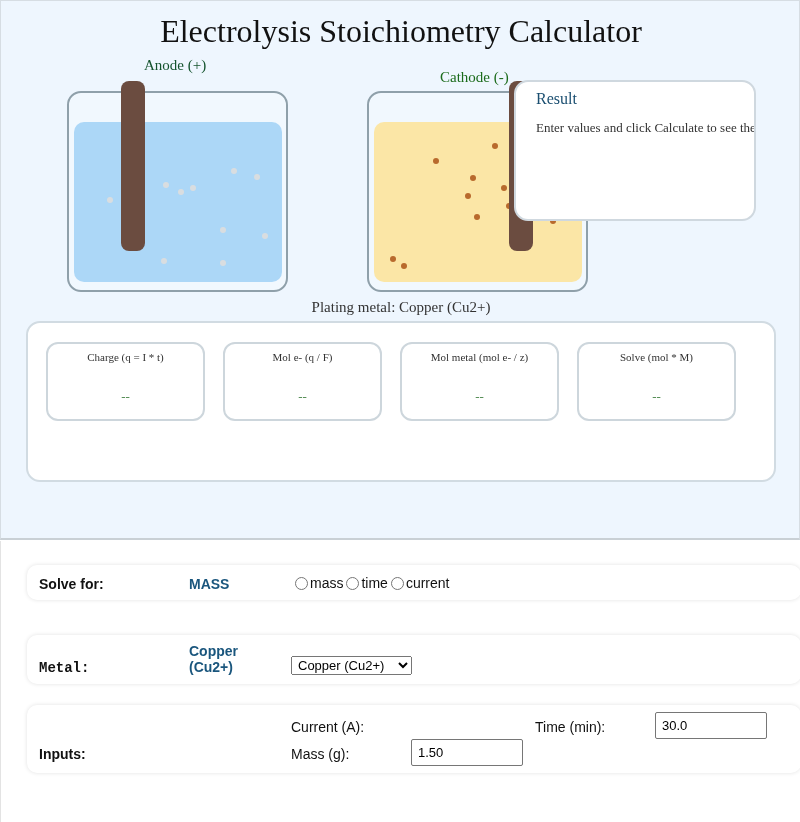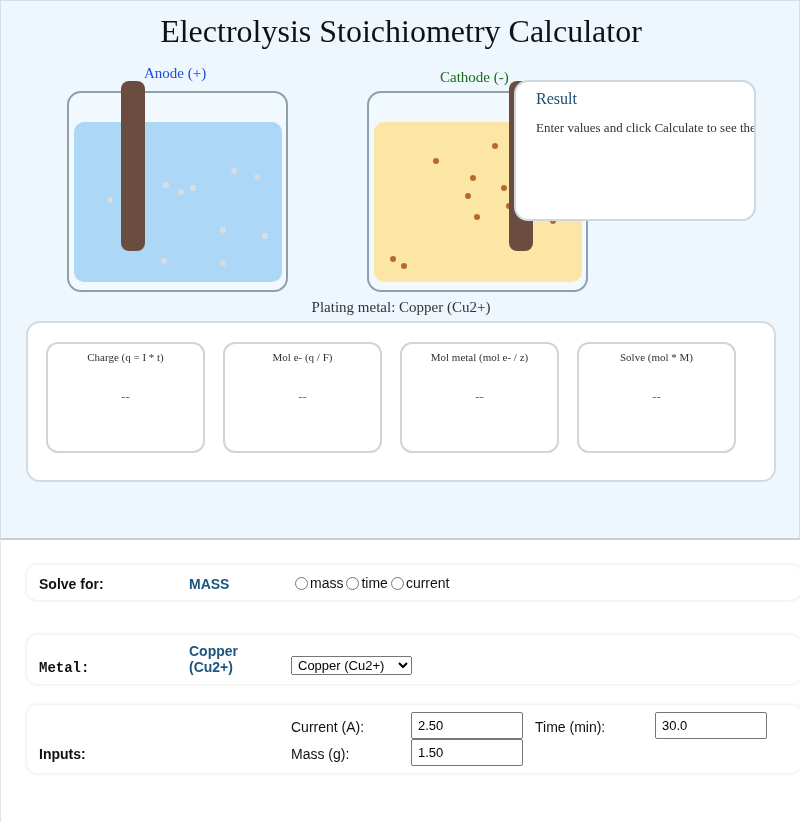--- a/index.html
+++ b/index.html
@@ -48,21 +48,21 @@
   .result-text { position: absolute; left: 20px; top: 38px; font-size: 13px; color: #333; white-space: nowrap; }
   .plating-label {
     position: absolute; left: 0; top: 298px; width: 800px; text-align: center;
     font-size: 15px; color: #333;
   }
   .steps-panel {
     position: absolute; left: 25px; top: 320px; width: 750px; height: 161px;
     background: #fff; border: 2px solid #d1dbe2; border-radius: 14px;
   }
   .step-card {
-    position: absolute; top: 19px; width: 159px; height: 111px;
+    position: absolute; top: 19px; width: 159px; height: 79px;
     border: 2px solid #cdd6dc; border-radius: 12px; background: #fff;
     text-align: center;
   }
   .step-label { position: absolute; left: 0; right: 0; top: 7px; font-size: 11px; color: #333; }
   .step-value { position: absolute; left: 0; right: 0; top: 45px; font-size: 13px; color: #4f8a4f; }
 
   .controls { position: absolute; left: 0; top: 541px; width: 800px; height: 281px; background: #fff; border-left: 1px solid #e3e3e3; }
   .row {
     position: absolute; left: 26px; width: 774px; background: #fff;
     border-radius: 10px; box-shadow: 0 0 4px rgba(0,0,0,0.12);
@@ -88,21 +88,21 @@
     font-family: "Liberation Sans", sans-serif; padding: 0 6px;
     background: #efefef; border: 1px solid #767676; border-radius: 2px; color: #111;
   }
 </style>
 </head>
 <body>
 
 <div class="stage">
   <h1 class="title">Electrolysis Stoichiometry Calculator</h1>
 
-  <div class="electrode-label" id="anode-label" style="left: 143px; top: 64px; color: #1d4ed8;">Anode (+)</div>
+  <div class="electrode-label" id="anode-label" style="left: 143px; top: 56px; color: #14532d;">Anode (+)</div>
   <div class="beaker" style="left:66px; top:90px;">
     <div class="solution" id="anode-solution" style="background: rgb(172, 215, 247);">
         <div class="particle" style="left: 33px; top: 75px; background: rgb(217, 221, 224);"></div>
         <div class="particle" style="left: 89px; top: 60px; background: rgb(217, 221, 224);"></div>
         <div class="particle" style="left: 104px; top: 67px; background: rgb(217, 221, 224);"></div>
         <div class="particle" style="left: 116px; top: 63px; background: rgb(217, 221, 224);"></div>
         <div class="particle" style="left: 157px; top: 46px; background: rgb(217, 221, 224);"></div>
         <div class="particle" style="left: 180px; top: 52px; background: rgb(217, 221, 224);"></div>
         <div class="particle" style="left: 146px; top: 105px; background: rgb(217, 221, 224);"></div>
         <div class="particle" style="left: 188px; top: 111px; background: rgb(217, 221, 224);"></div>
@@ -181,20 +181,19 @@
     <span class="row-label" style="top:25px;font-family:Liberation Mono, monospace;">Metal:</span>
     <span class="row-value" style="top:8px; width:80px;">Copper (Cu2+)</span>
     <select class="metal-select">
       <option>Copper (Cu2+)</option>
     </select>
   </div>
 
   <div class="row" style="top:164px; height:68px;">
     <span class="row-label" style="top:41px;">Inputs:</span>
     <span class="field-label" style="left:264px; top:14px;">Current (A):</span>
-    <input class="field-input" style="left: 384px; top: 7px;" type="text" value="2.50">
     <span class="field-label" style="left:508px; top:14px;">Time (min):</span>
     <input class="field-input" style="left: 628px; top: 7px;" type="text" value="30.0">
     <span class="field-label" style="left:264px; top:41px;">Mass (g):</span>
     <input class="field-input" style="left: 384px; top: 34px;" type="text" value="1.50">
   </div>
 
 </div>
 
 </body></html>

